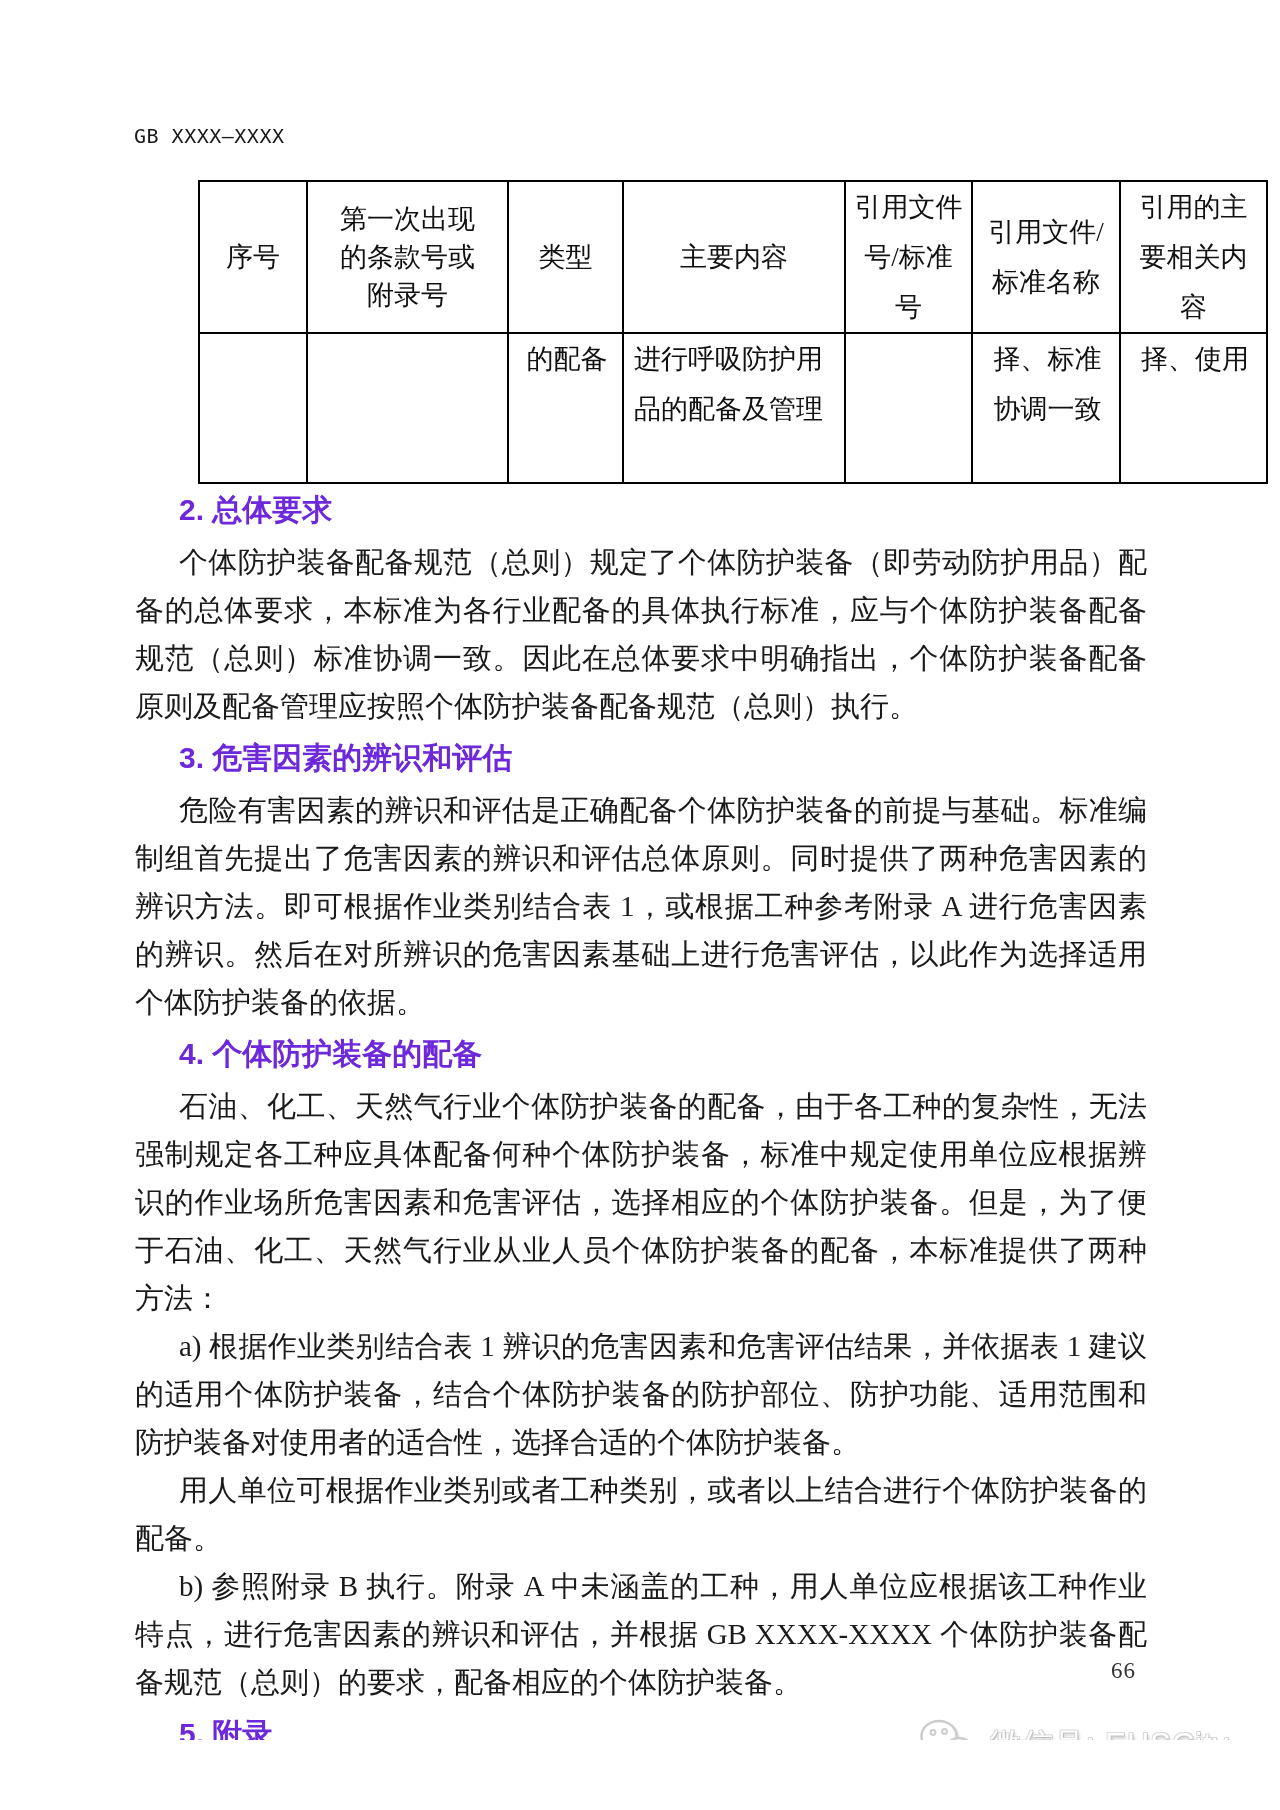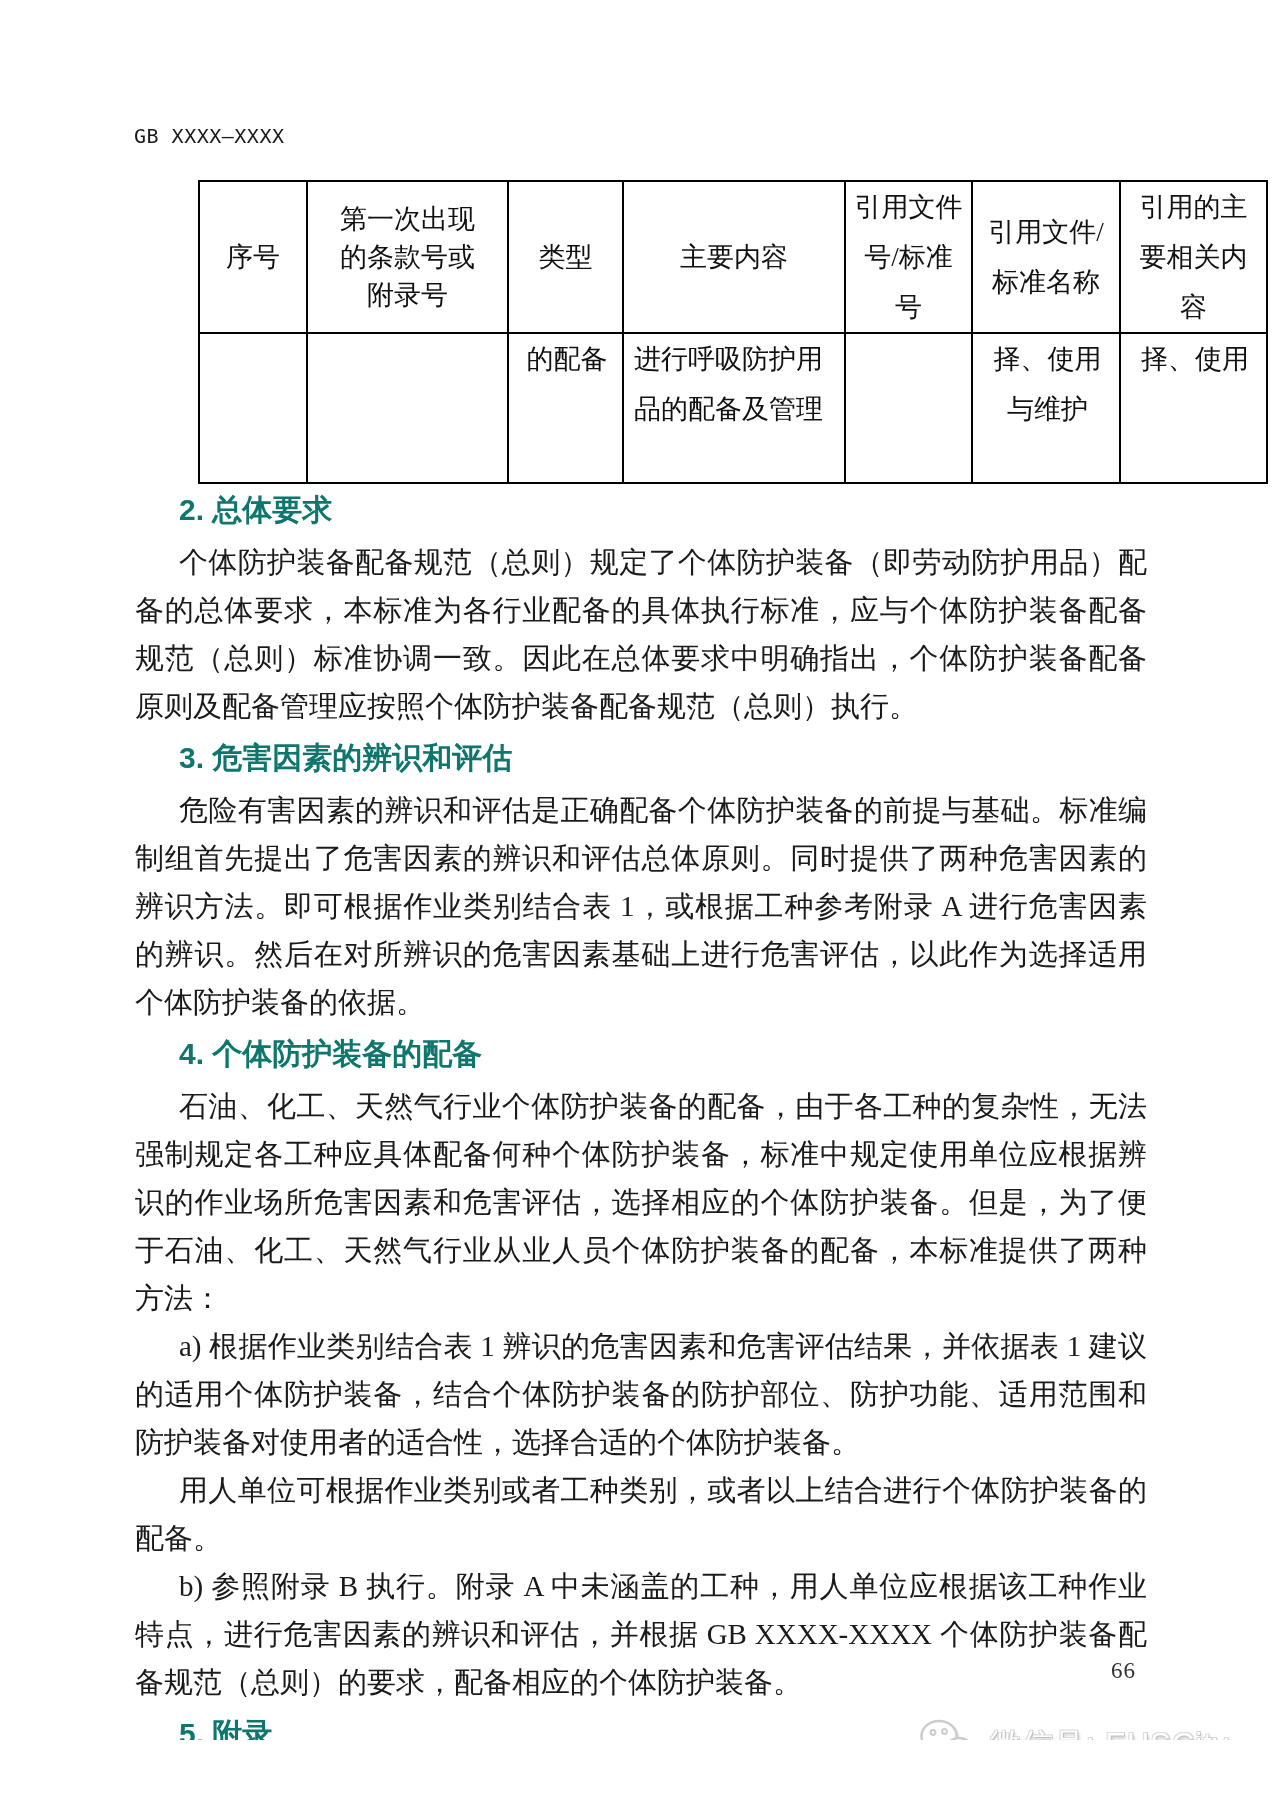--- a/index.html
+++ b/index.html
@@ -50,21 +50,21 @@
     position:absolute;left:135px;top:488px;width:1012px;
     font-size:29px;line-height:48px;
     text-align:justify;text-justify:inter-character;
     color:#1a1a1a;
   }
   .content p{margin:0;text-indent:44px;}
   .content .sec-heading{
     font-family:"Liberation Sans","DejaVu Sans",sans-serif;
     font-weight:700;font-size:30px;line-height:44px;
     margin:6px 0 6px 0;padding-left:44px;
-    text-align:left;color:#0f766e;
+    text-align:left;color:#6d28d9;
   }
   .content .sec-heading:first-child{margin-top:0;}
 
   .page-number{
     position:absolute;top:1658px;right:144px;
     font-size:23px;color:#333;letter-spacing:1px;
   }
 
   .footer{
     position:absolute;left:916px;top:1716px;
@@ -96,21 +96,21 @@
         <th class="c5">引用文件号/标准号</th>
         <th class="c6">引用文件/标准名称</th>
         <th class="c7">引用的主要相关内容</th>
       </tr>
       <tr class="body-row">
         <td class="c1"></td>
         <td class="c2"></td>
         <td class="c3">的配备</td>
         <td class="c4">进行呼吸防护用品的配备及管理</td>
         <td class="c5"></td>
-        <td class="c6">择、使用与维护</td>
+        <td class="c6">择、标准协调一致</td>
         <td class="c7">择、使用</td>
       </tr>
     </tbody>
   </table>
 
   <div class="content">
     <div class="sec-heading">2. 总体要求</div>
     <p>个体防护装备配备规范（总则）规定了个体防护装备（即劳动防护用品）配备的总体要求，本标准为各行业配备的具体执行标准，应与个体防护装备配备规范（总则）标准协调一致。因此在总体要求中明确指出，个体防护装备配备原则及配备管理应按照个体防护装备配备规范（总则）执行。</p>
 
     <div class="sec-heading">3. 危害因素的辨识和评估</div>

